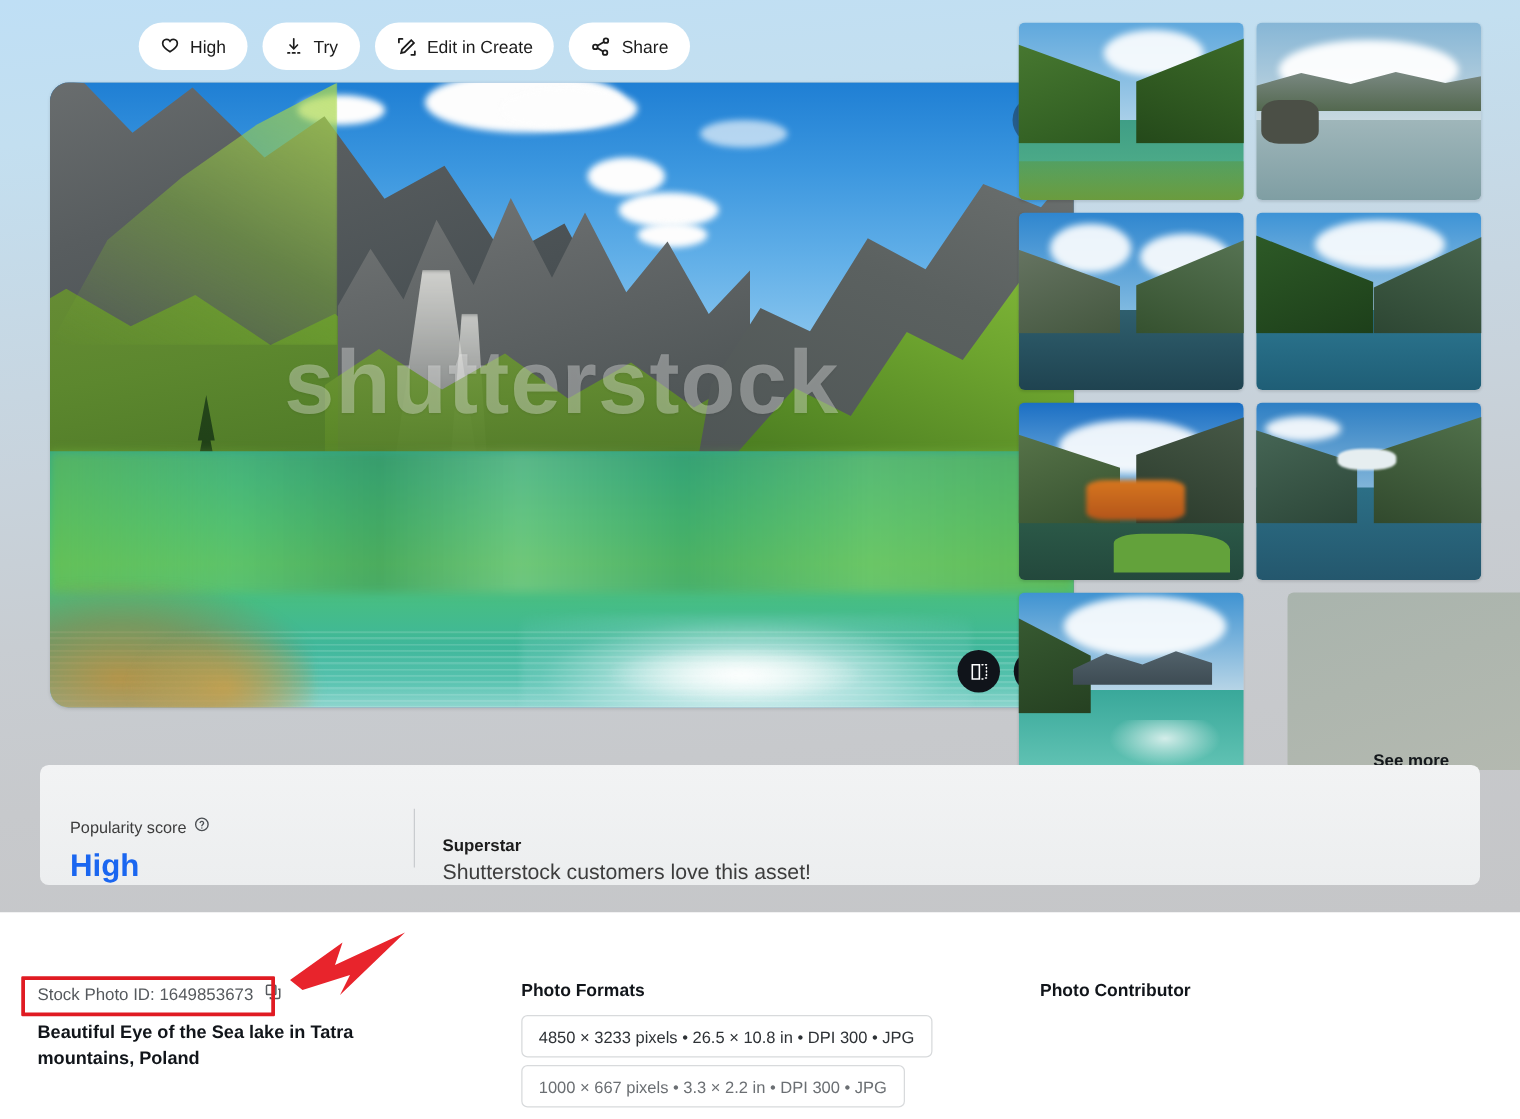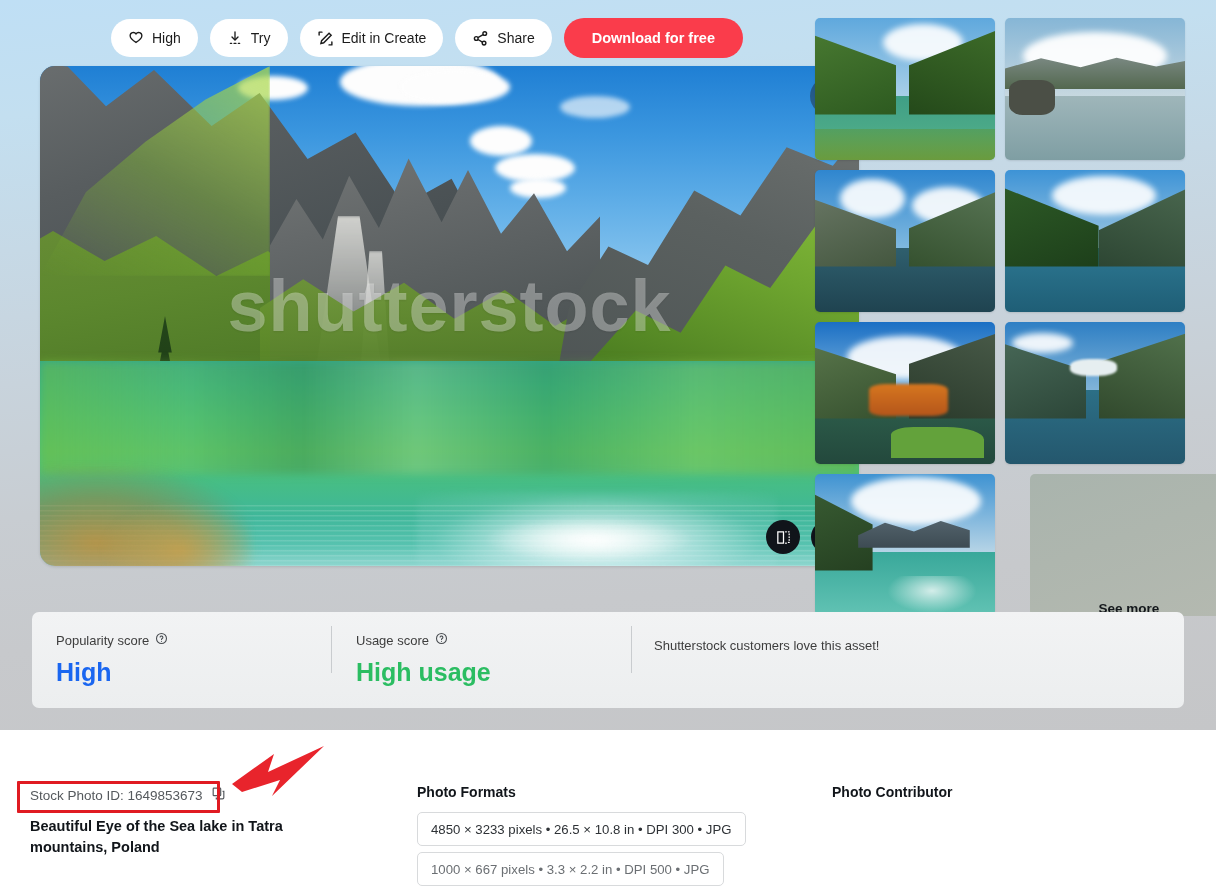--- a/index.html
+++ b/index.html
@@ -268,21 +268,21 @@
   }
 
   
   .scores {
     position: absolute;
     left: 32px; top: 612px;
     width: 1152px; height: 96px;
     background: linear-gradient(180deg, #f2f3f4 0%, #eceeef 100%);
     border-radius: 7px;
     display: flex;
-    align-items: flex-start;
+    align-items: flex-end;
   }
   .score-col {
     padding: 20px 0 0 24px;
     position: relative;
     flex: 0 0 300px;
   }
   .score-col.divider::after {
     content: "";
     position: absolute;
     right: 0; top: 14px; bottom: 14px;
@@ -294,21 +294,21 @@
     display: flex; align-items: center; gap: 6px;
   }
   .score-value { font-size: 25px; font-weight: bold; margin-top: 10px; }
   .score-value.blue { color: #1a66f0; }
   .score-value.green { color: #2bbd62; }
   .superstar {
     padding: 22px 0 0 22px;
     flex: 1;
   }
   .superstar-title { font-size: 13.5px; font-weight: bold; color: #1c1c1c; }
-  .superstar-sub { font-size: 13px; color: #3d3d3d; margin-top: 4px; }
+  .superstar-sub { font-size: 17px; color: #3d3d3d; margin-top: 4px; }
 
   
   .lower {
     position: absolute;
     left: 0; top: 730px;
     width: 1216px; height: 165px;
     background: #fff;
   }
   .id-row {
     position: absolute;
@@ -408,23 +408,20 @@
         <svg width="17" height="17" viewBox="0 0 24 24" fill="none" stroke="#1c1c1c" stroke-width="2">
             <circle cx="18" cy="5" r="2.6"></circle>
             <circle cx="6" cy="12" r="2.6"></circle>
             <circle cx="17" cy="18.5" r="2.6"></circle>
             <path d="m8.3 10.7 7.4-4.2M8.4 13.4l6.3 3.8"></path>
           </svg>
       </span>
       <span>Share</span>
     </button>
 
-    <button class="pill pill-download">
-      <span>Download for free</span>
-    </button>
   </div>
 
   <div class="hero-image">
     <div class="photo">
       <div class="sky"></div>
       <div class="cloud c1"></div>
         <div class="cloud c2"></div>
         <div class="cloud c3"></div>
       <div class="cloud c4"></div>
         <div class="cloud c5"></div>
@@ -547,35 +544,23 @@
           <svg width="13" height="13" viewBox="0 0 24 24" fill="none" stroke="#4a4e52" stroke-width="2">
               <circle cx="12" cy="12" r="9.2"></circle>
               <path d="M9.4 9.2a2.7 2.7 0 0 1 5.2.9c0 1.8-2.6 2.1-2.6 3.9" stroke-linecap="round"></path>
               <circle cx="12" cy="17.4" r="1" fill="#4a4e52" stroke="none"></circle>
             </svg>
         </span>
       </div>
       <div class="score-value blue">High</div>
     </div>
 
-    <div class="score-col divider">
-      <div class="score-label">
-        <span>Usage score</span>
-        <span>
-          <svg width="13" height="13" viewBox="0 0 24 24" fill="none" stroke="#4a4e52" stroke-width="2">
-              <circle cx="12" cy="12" r="9.2"></circle>
-              <path d="M9.4 9.2a2.7 2.7 0 0 1 5.2.9c0 1.8-2.6 2.1-2.6 3.9" stroke-linecap="round"></path>
-              <circle cx="12" cy="17.4" r="1" fill="#4a4e52" stroke="none"></circle>
-            </svg>
-        </span>
-      </div>
-      <div class="score-value green">High usage</div>
-    </div>
 
     <div class="superstar">
+      <div class="superstar-title">Superstar</div>
       <div class="superstar-sub">Shutterstock customers love this asset!</div>
     </div>
   </div>
 </div>
 
 <div class="lower">
 
   <div class="id-row">
     <span>Stock Photo ID: 1649853673</span>
     <span>
@@ -584,20 +569,20 @@
           <path d="M18.5 8.5h2v10a2 2 0 0 1-2 2h-10v-2"></path>
         </svg>
     </span>
   </div>
   <div class="id-box"></div>
 
   <div class="title">Beautiful Eye of the Sea lake in Tatra mountains, Poland</div>
 
   <div class="formats-head">Photo Formats</div>
   <div class="fmt fmt0">4850 × 3233 pixels • 26.5 × 10.8 in • DPI 300 • JPG</div>
-  <div class="fmt fmt1">1000 × 667 pixels • 3.3 × 2.2 in • DPI 500 • JPG</div>
+  <div class="fmt fmt1">1000 × 667 pixels • 3.3 × 2.2 in • DPI 300 • JPG</div>
 
   <div class="contrib-head">Photo Contributor</div>
 </div>
 
 <svg class="arrow" viewBox="0 0 100 62">
   <path d="M96 6 L40 32 L46 14 L4 44 L14 52 L52 40 L44 56 Z" fill="#e8242c"></path>
 </svg>
 
 </body></html>

